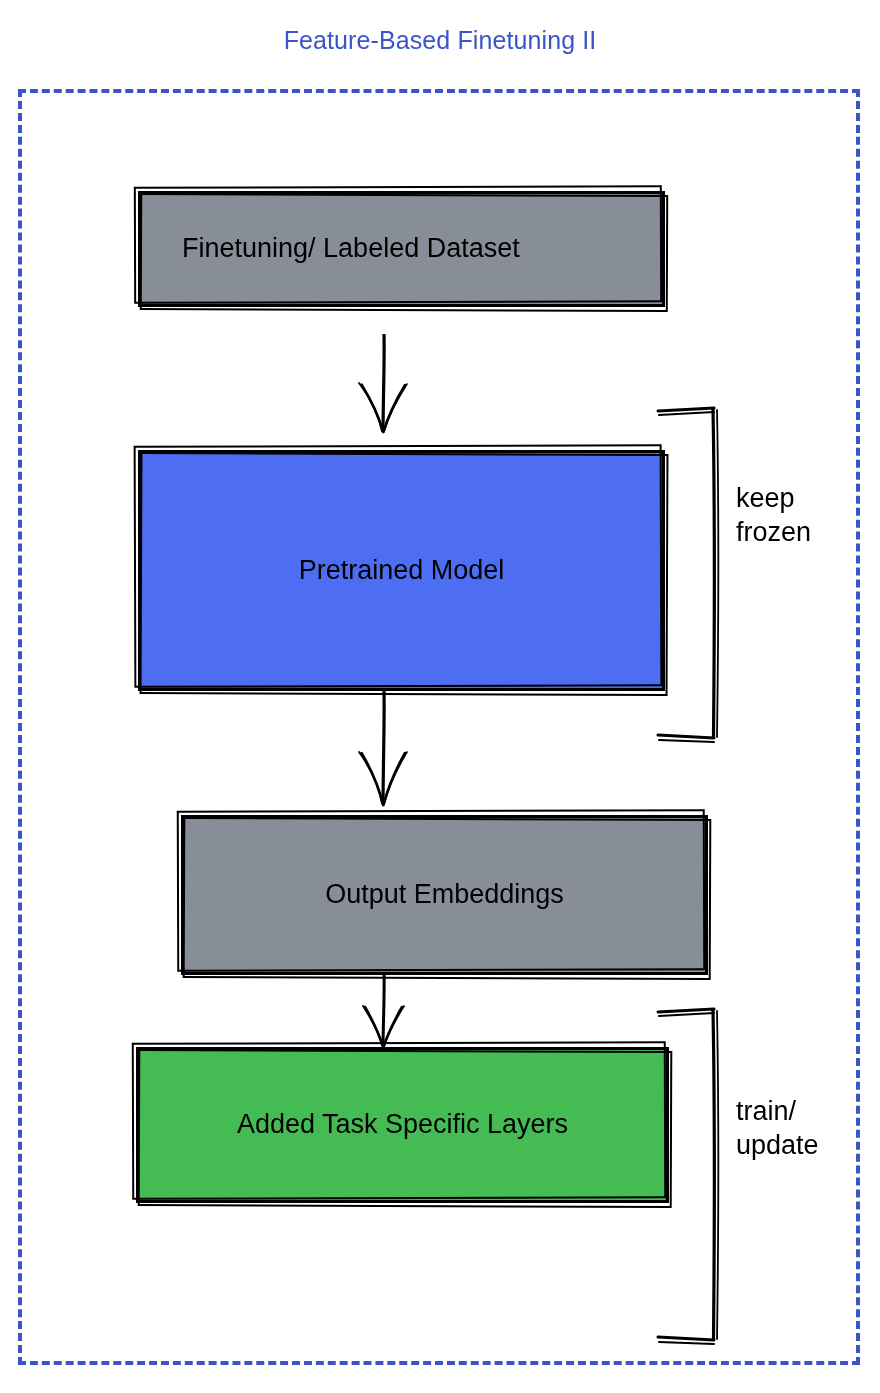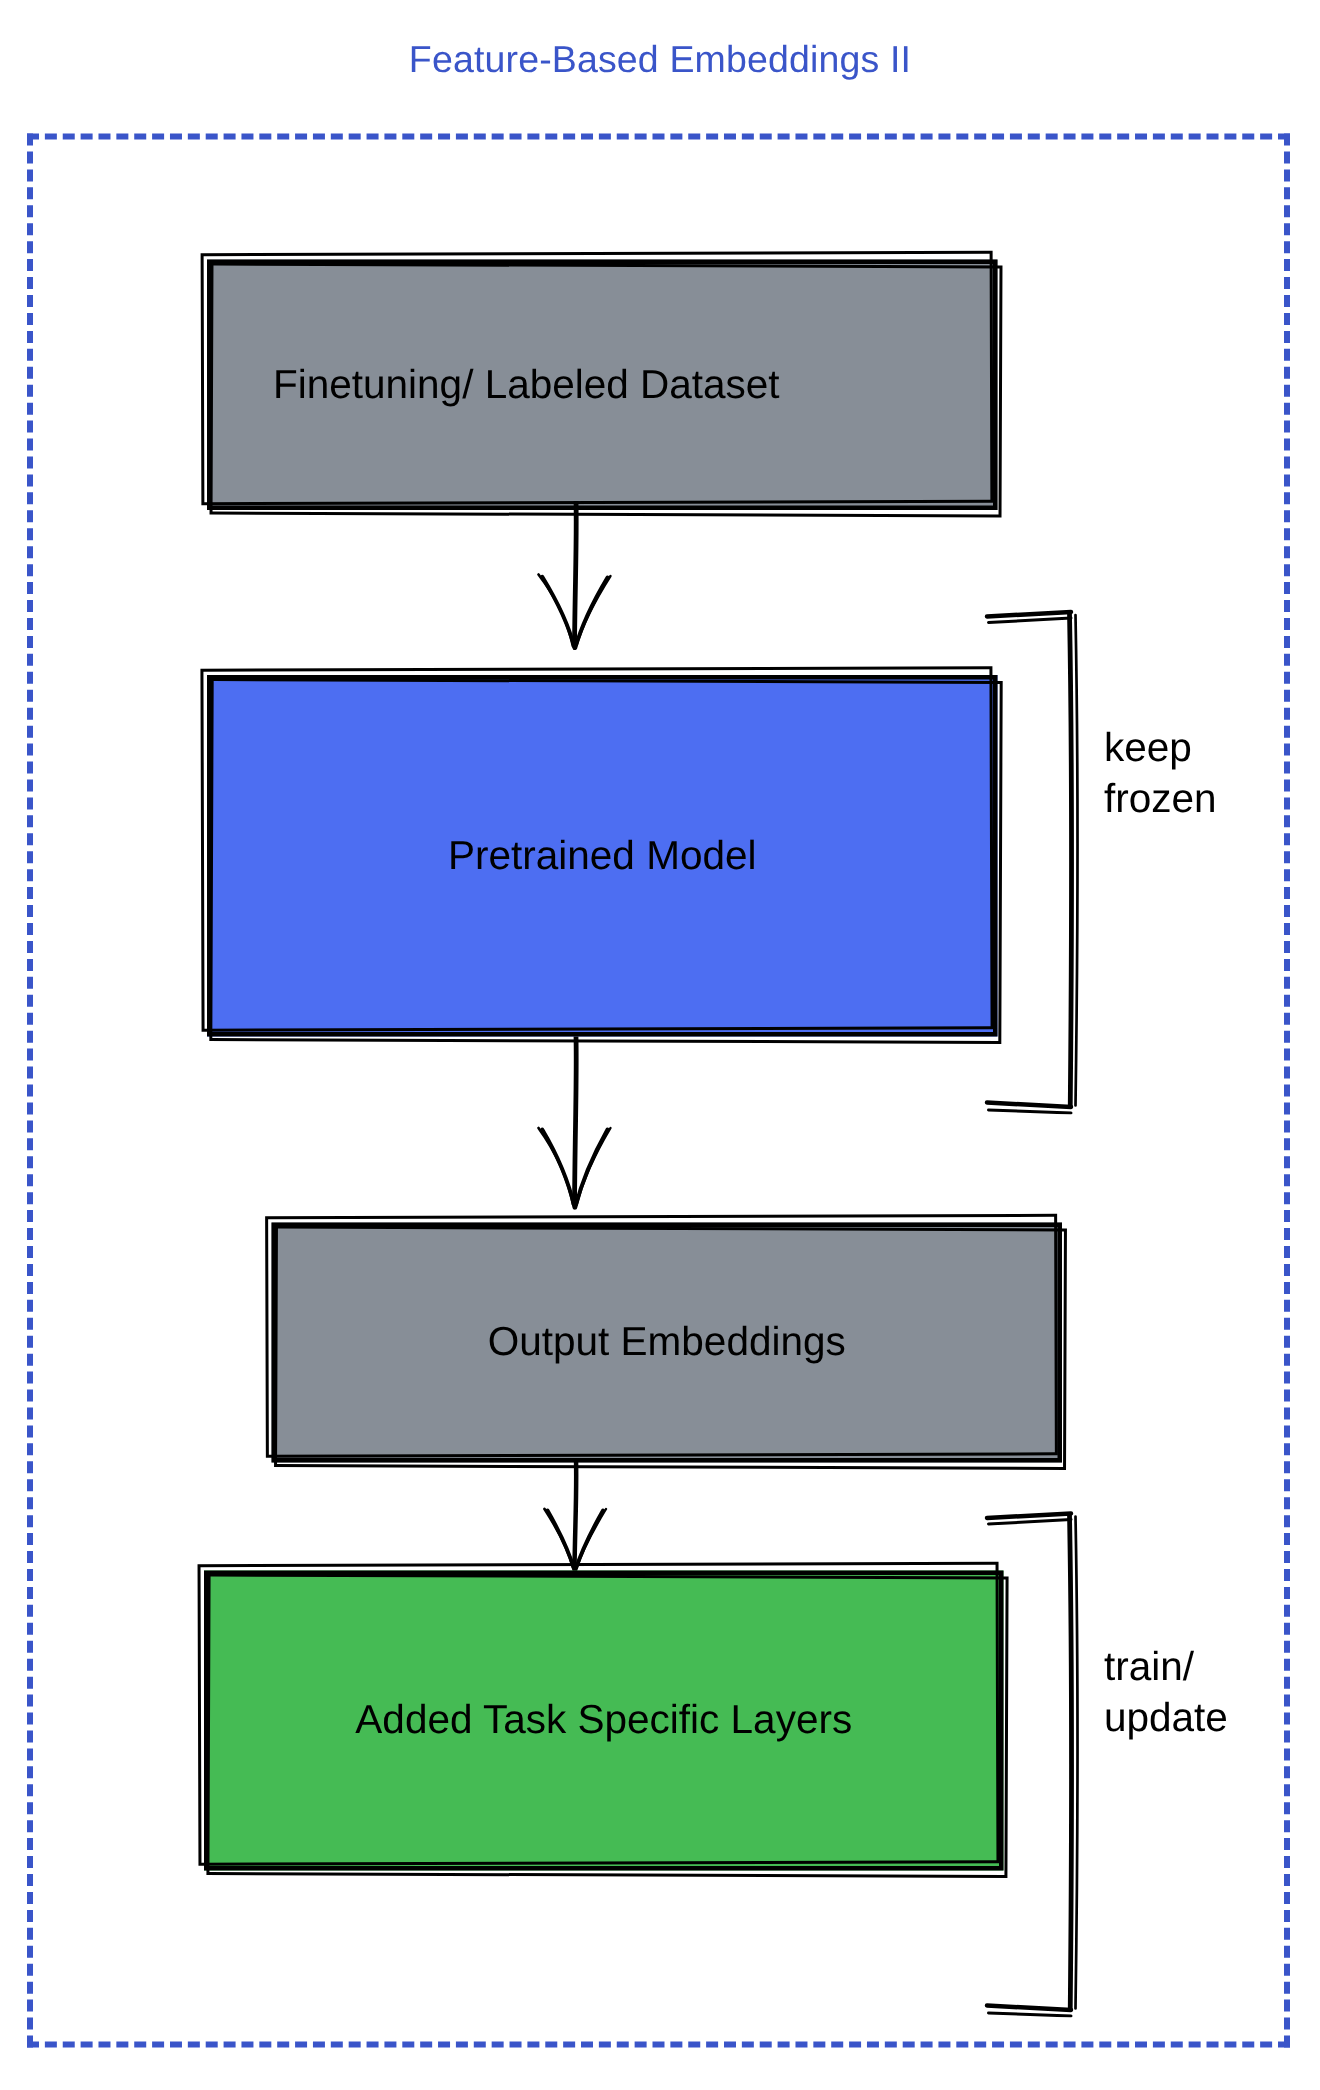--- a/index.html
+++ b/index.html
@@ -87,30 +87,30 @@
     color: #000000;
     font-size: 27px;
     line-height: 1.1;
     white-space: nowrap;
     pointer-events: none;
   }
   .box-label.align-left   { justify-content: flex-start; padding-left: 44px; box-sizing: border-box; }
   .box-label.align-center { justify-content: center; }
 
   
-  #box-dataset   { left: 138px; top: 173px; width: 527px; height: 167px; }
+  #box-dataset   { left: 138px; top: 191px; width: 527px; height: 116px; }
   #box-dataset   .fill { background: #878e97; }
 
   #box-pretrained { left: 138px; top: 450px; width: 527px; height: 241px; padding-left: 36px; }
   #box-pretrained .fill { background: #4d6ef2; }
 
   #box-embeddings { left: 139px; top: 815px; width: 527px; height: 160px; margin-left: 42px; }
   #box-embeddings .fill { background: #878e97; }
 
-  #box-layers     { left: 136px; top: 1047px; width: 533px; height: 200px; }
+  #box-layers     { left: 136px; top: 1047px; width: 533px; height: 156px; }
   #box-layers     .fill { background: #45bb54; }
 
   
   .arrow { position: absolute; }
   #arrow-1 { left: 338px; top: 334px; width: 90px; height: 120px; }
   #arrow-2 { left: 338px; top: 691px; width: 90px; height: 126px; }
   #arrow-3 { left: 338px; top: 973px; width: 90px; height: 78px; }
 
   
   .bracket { position: absolute; }
@@ -126,21 +126,21 @@
     white-space: pre-line;
   }
   #note-frozen { left: 736px; top: 482px; width: 130px; }
   #note-train  { left: 736px; top: 1095px; width: 130px; }
 </style>
 </head>
 <body>
 
 <div id="canvas">
 
-  <div id="diagram-title">Feature-Based Embeddings II</div>
+  <div id="diagram-title">Feature-Based Finetuning II</div>
 
   <div id="outer-frame"></div>
 
   <div class="sketch-box" id="box-dataset">
     <div class="fill"></div>
     <div class="ink b"></div>
     <div class="ink c"></div>
     <div class="ink a"></div>
     <div class="box-label align-left">Finetuning/ Labeled Dataset</div>
   </div>

